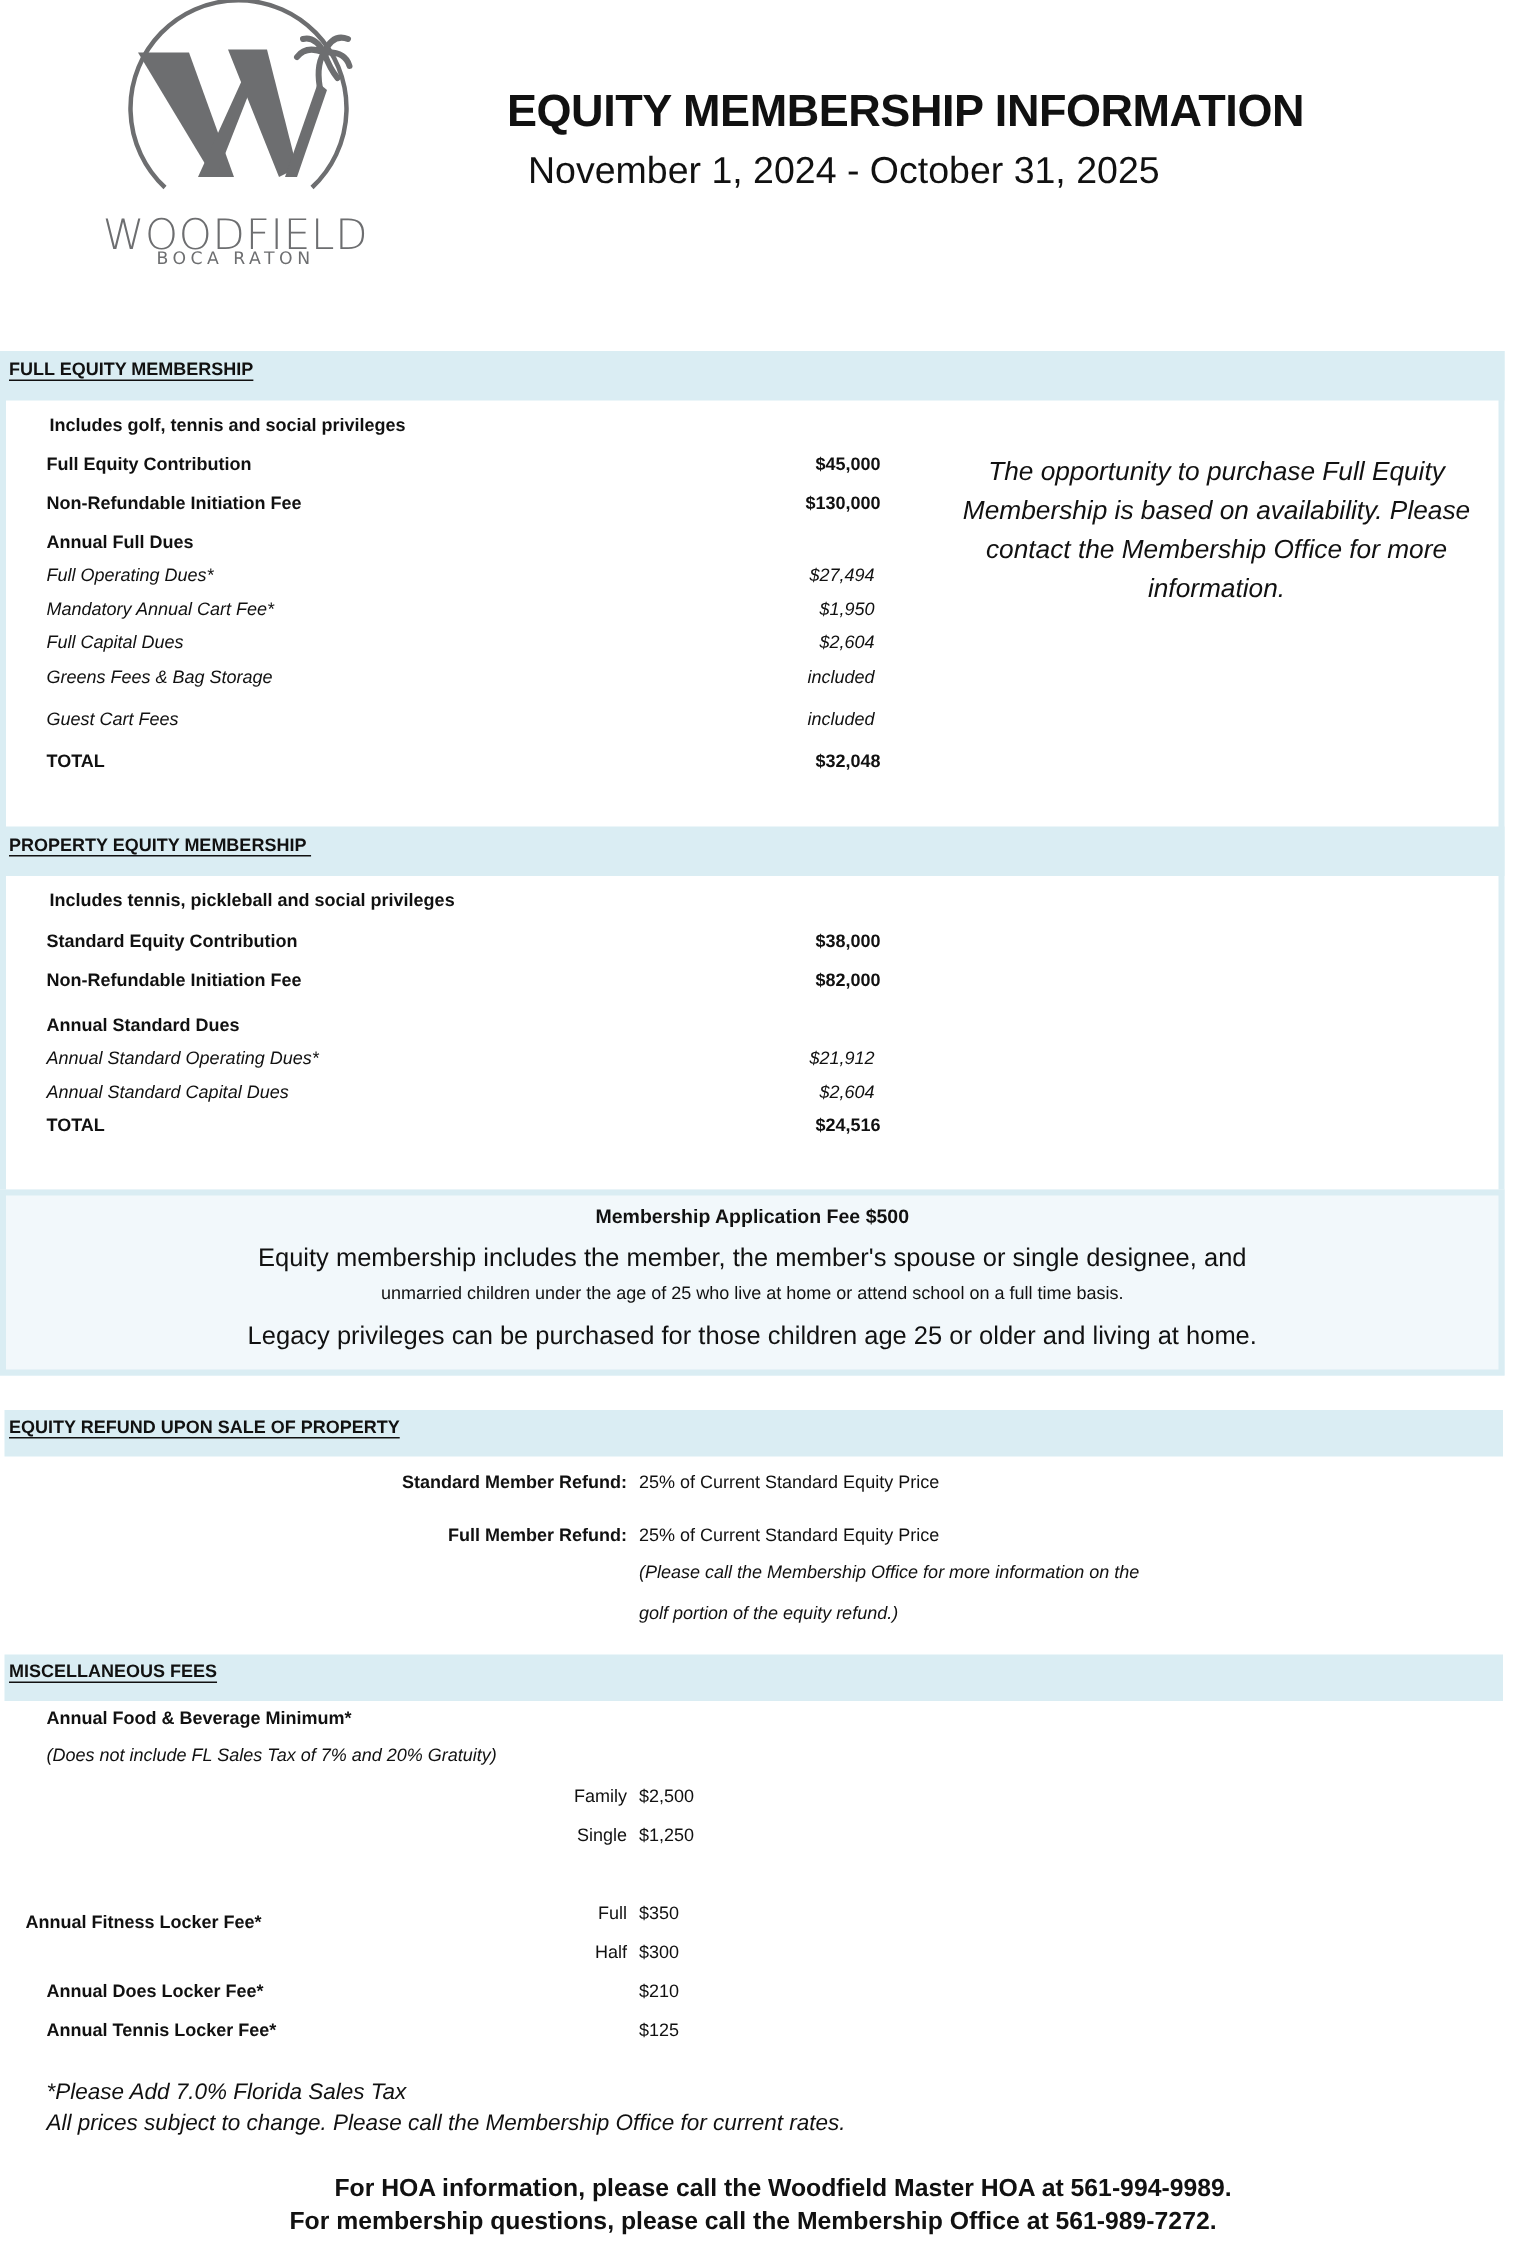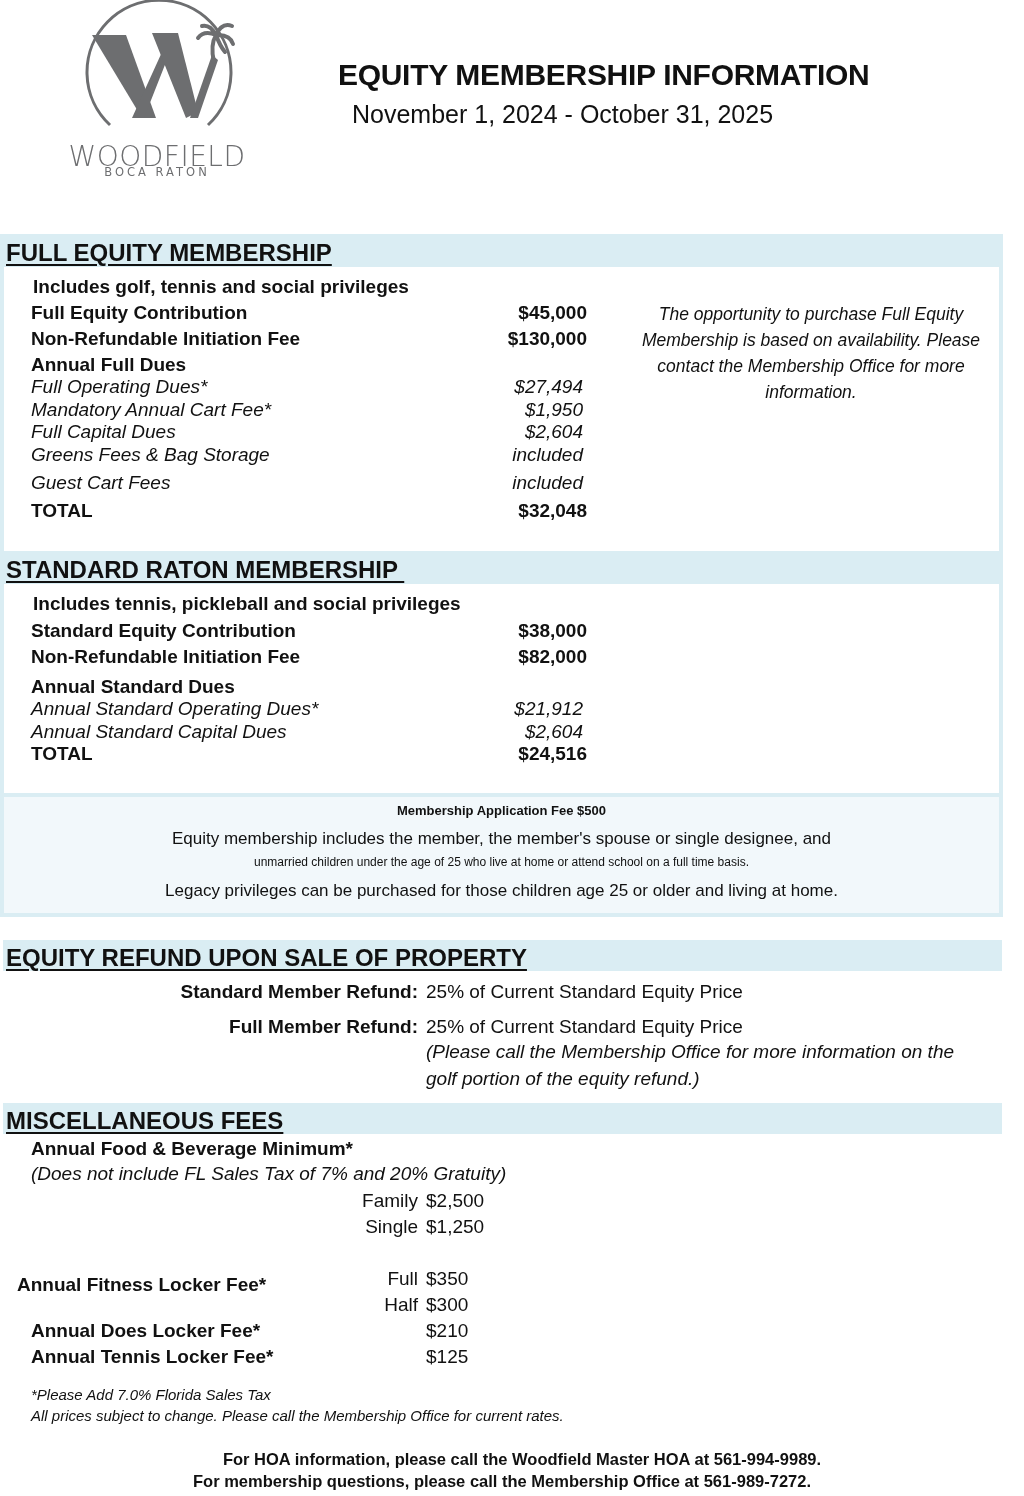--- a/index.html
+++ b/index.html
@@ -14,23 +14,23 @@
     font-size: 28px; letter-spacing: 0.5px; font-family: "DejaVu Sans", sans-serif; font-weight: 300; }
   .logo-sub { left: 62px; top: 165px; width: 190px; text-align: center; color: #6d6e70;
     font-size: 11.5px; letter-spacing: 3px; font-family: "DejaVu Sans", sans-serif; }
   
   .title { left: 338px; top: 58px; font-size: 30px; font-weight: bold; letter-spacing: -0.3px; }
   .subtitle { left: 352px; top: 100px; font-size: 25px; }
 
   
   .box { border: 4px solid #daedf3; box-sizing: border-box; background: #fff; }
   .band { background: #daedf3; }
-  .sec-title { font-size: 24px; font-weight: bold; text-decoration: underline; text-underline-offset: 3px; white-space: pre; }
+  .sec-title { font-size: 12px; font-weight: bold; text-decoration: underline; text-underline-offset: 3px; white-space: pre; }
 
-  .row { position: absolute; font-size: 19px; white-space: nowrap; }
+  .row { position: absolute; font-size: 12px; white-space: nowrap; }
   .b { font-weight: bold; }
   .i { font-style: italic; }
   .r { text-align: right; }
   .c { text-align: center; }
 </style>
 </head>
 <body>
 
 <div class="abs logo">
   <svg width="175" height="140" viewBox="0 0 175 140">
@@ -71,21 +71,21 @@
 <div class="row i r" style="left:460px; width:123px; top:444px;">included</div>
 <div class="row i" style="left:31px; top:472px;">Guest Cart Fees</div>
 <div class="row i r" style="left:460px; width:123px; top:472px;">included</div>
 
 <div class="row b" style="left:31px; top:500px;">TOTAL</div>
 <div class="row b r" style="left:460px; width:127px; top:500px;">$32,048</div>
 
 <div class="abs i c" style="left:622px; top:301px; width:378px; font-size:17.5px; line-height:26px;">The opportunity to purchase Full Equity Membership is based on availability. Please contact the Membership Office for more information.</div>
 
 <div class="abs band" style="left:0; top:551px; width:1003px; height:33px;">
-  <div class="abs sec-title" style="left:6px; top:5px;">STANDARD RATON MEMBERSHIP </div>
+  <div class="abs sec-title" style="left:6px; top:5px;">PROPERTY EQUITY MEMBERSHIP </div>
 </div>
 
 <div class="row b" style="left:33px; top:593px;">Includes tennis, pickleball and social privileges</div>
 <div class="row b" style="left:31px; top:620px;">Standard Equity Contribution</div>
 <div class="row b r" style="left:460px; width:127px; top:620px;">$38,000</div>
 <div class="row b" style="left:31px; top:646px;">Non-Refundable Initiation Fee</div>
 <div class="row b r" style="left:460px; width:127px; top:646px;">$82,000</div>
 <div class="row b" style="left:31px; top:676px;">Annual Standard Dues</div>
 <div class="row i" style="left:31px; top:698px;">Annual Standard Operating Dues*</div>
 <div class="row i r" style="left:460px; width:123px; top:698px;">$21,912</div>

